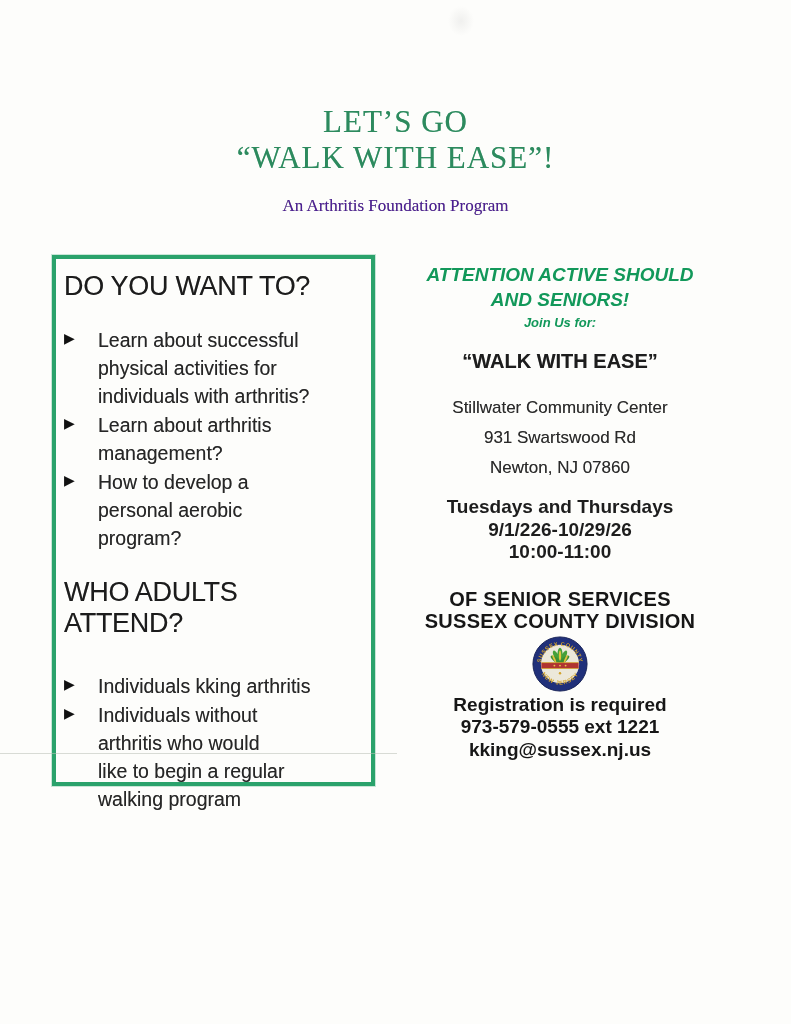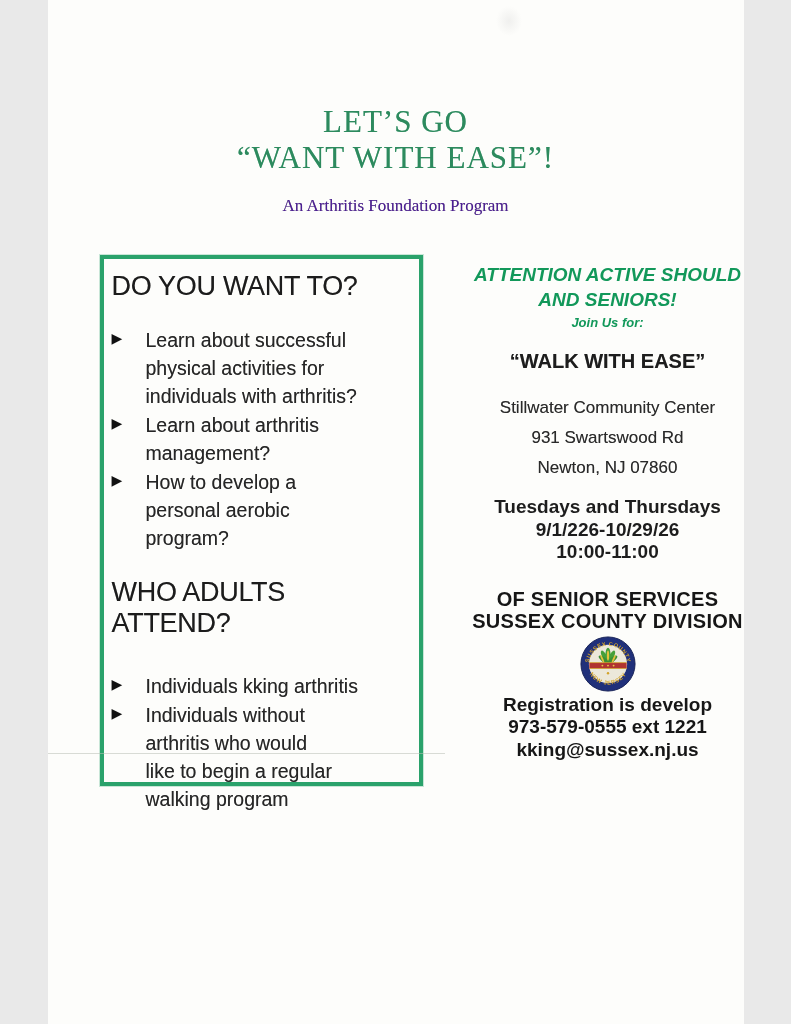--- a/index.html
+++ b/index.html
@@ -2,21 +2,21 @@
 <html><head>
 <meta charset="utf-8">
 <style>
   html, body { margin: 0; padding: 0; }
   body {
     font-family: "Liberation Sans", sans-serif;
     background: #e9e9e9;
   }
   .page {
     position: relative;
-    width: 696px;
+    width: 791px;
     height: 1024px;
     margin: 0 auto;
     background: #fdfdfb;
     overflow: hidden;
   }
   .scan { text-shadow: 0 0 0.6px rgba(30,30,30,0.45); }
   .scan-green { text-shadow: 0 0 0.5px rgba(18,140,85,0.5); }
 
   
   .header {
@@ -157,21 +157,21 @@
 </style>
 </head>
 <body>
 
 <div class="page">
 
   <div class="smudge"></div>
 
   <div class="header">
     <div class="title-line scan-green">LET’S GO</div>
-    <div class="title-line scan-green">“WANT WITH EASE”!</div>
+    <div class="title-line scan-green">“WALK WITH EASE”!</div>
     <div class="subtitle scan">An Arthritis Foundation Program</div>
   </div>
 
   <div class="want-box">
     <div class="box-heading scan">DO YOU WANT TO?</div>
 
     <div class="bullet-list">
       <div class="bullet-item">
         <span class="tri">▶</span>
         <span class="bullet-text scan">Learn about successful
@@ -260,21 +260,21 @@
           <rect x="10" y="34.4" width="40" height="0.8" fill="#d2a32a"></rect>
           <circle cx="24" cy="31.7" r="1" fill="#e8c84a"></circle>
           <circle cx="30" cy="31.7" r="1" fill="#e8c84a"></circle>
           <circle cx="36" cy="31.7" r="1" fill="#e8c84a"></circle>
           <circle cx="30" cy="40" r="1.3" fill="#d2a32a"></circle>
         </g>
       </svg>
     </div>
 
     <div class="reg-block">
-      <div>Registration is develop</div>
+      <div>Registration is required</div>
       <div>973-579-0555 ext 1221</div>
       <div>kking@sussex.nj.us</div>
     </div>
   </div>
 
   <div class="artifact-line"></div>
 
 </div>
 
 </body></html>

